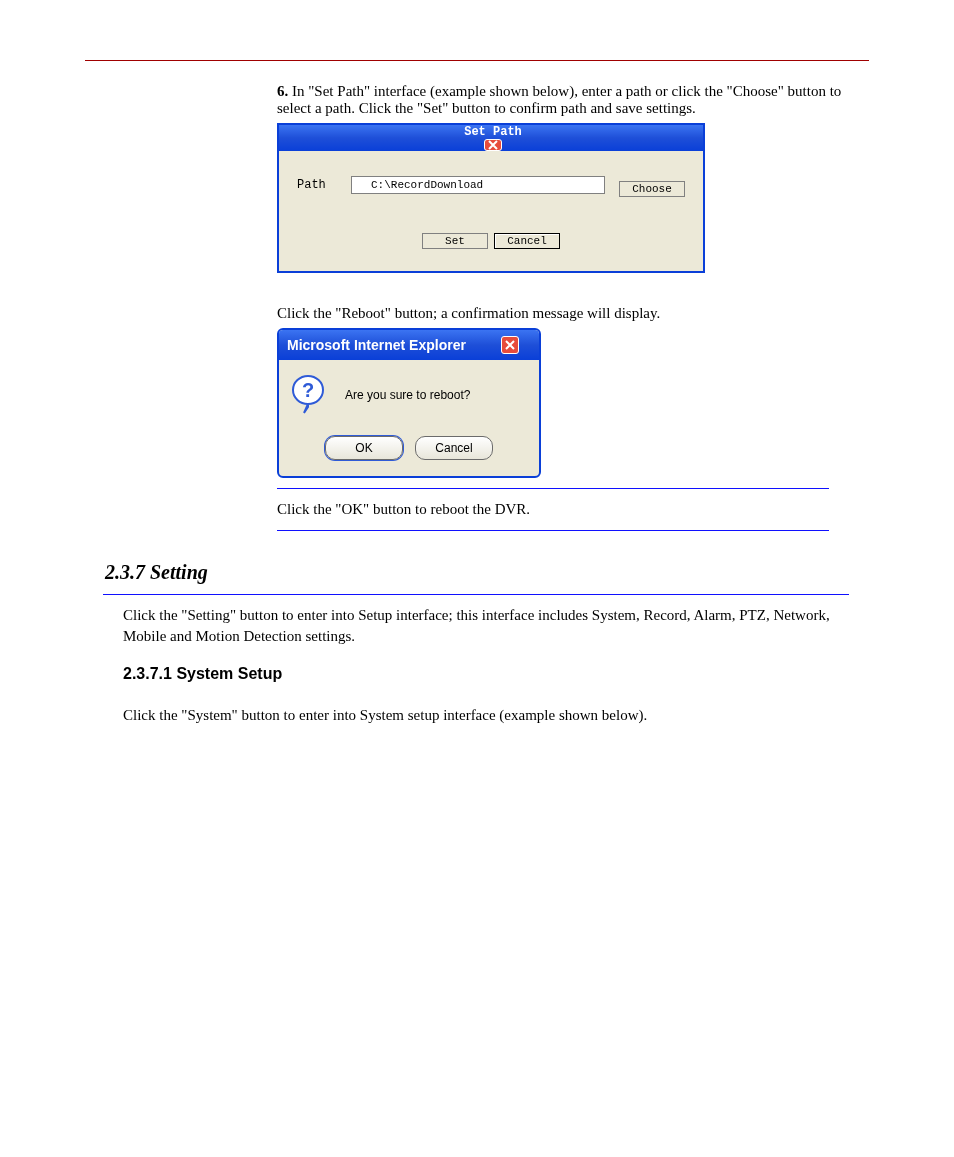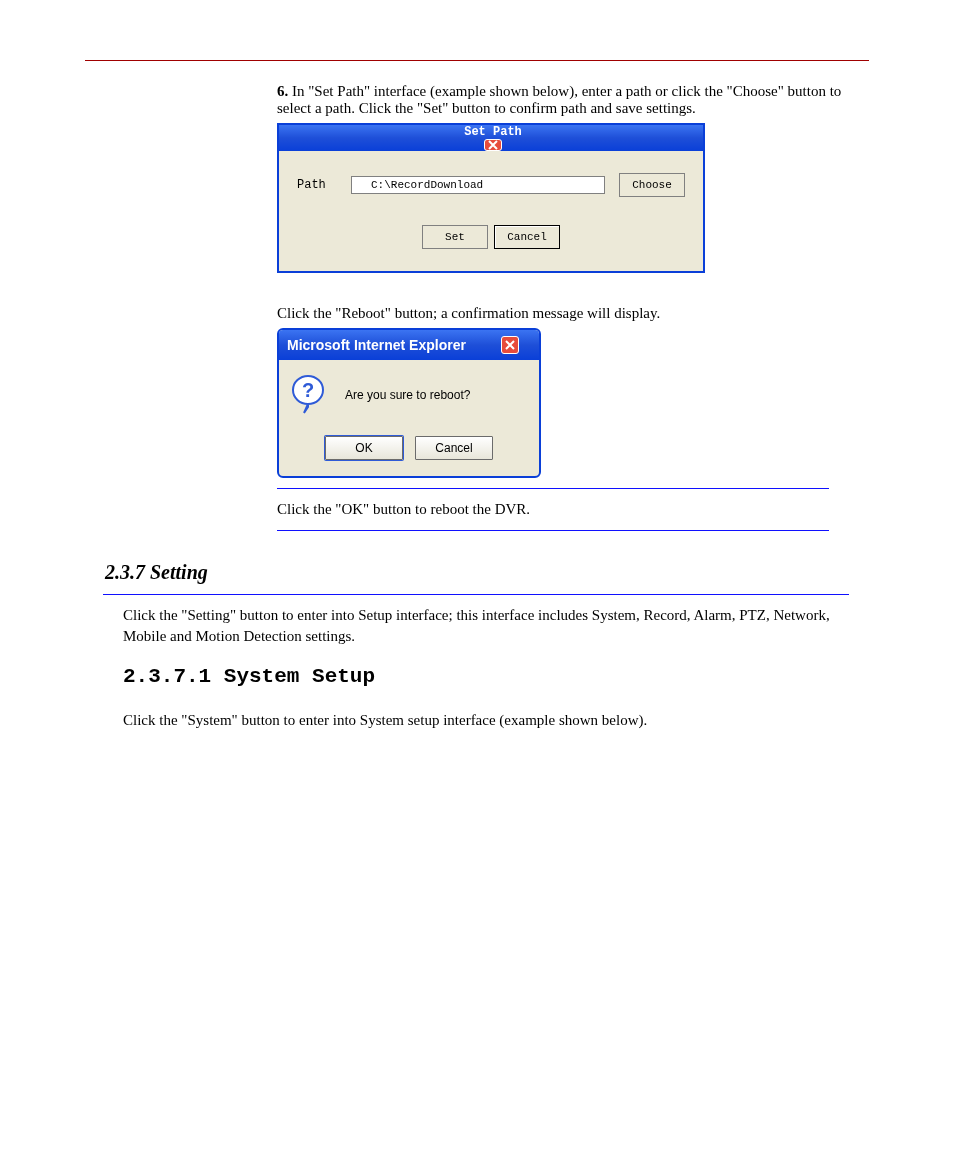--- a/index.html
+++ b/index.html
@@ -89,28 +89,29 @@
   .xp-input {
     flex: 1;
     height: 18px;
     border: 1px solid #808080;
     background: #ffffff;
     font-family: "Courier New", monospace;
     font-size: 11px;
     padding: 1px 19px;
   }
   .xp-btn {
-    height: 24px;
+    height: 16px;
     min-width: 66px;
     border: 1px solid #808080;
     background: #ece9d8;
     font-family: "Courier New", monospace;
     font-size: 11px;
     cursor: pointer;
     padding: 0 8px;
+    margin-top: 8px;
   }
   .xp-btn.small { min-width: 66px; }
   .xp-btn-row {
     display: flex;
     gap: 6px;
     justify-content: center;
     margin-bottom: 10px;
   }
   .xp-btn.default {
     border: 1px solid #000000;
@@ -161,21 +162,21 @@
   }
   .ie-btn-row {
     display: flex;
     gap: 12px;
     justify-content: center;
   }
   .ie-btn {
     width: 78px;
     height: 24px;
     border: 1px solid #6b6b6b;
-    border-radius: 1px;
+    border-radius: 10px;
     background: linear-gradient(to bottom,#ffffff,#e8e6da);
     font-size: 12px;
     cursor: pointer;
   }
   .ie-btn.default {
     box-shadow: 0 0 0 1px #2f5bd7;
   }
 
   
   .hr-blue {
@@ -202,22 +203,22 @@
   .note-title { font-weight: bold; }
 
   .heading2 {
     font-family: "Times New Roman", serif;
     font-size: 20px;
     font-weight: bold;
     font-style: italic;
     margin: 30px 0 0 20px;
   }
   .heading3 {
-    font-family: Liberation Mono, monospace;
-    font-size: 21px;
+    font-family: Liberation Sans, sans-serif;
+    font-size: 16px;
     font-weight: bold;
     margin: 18px 0 22px 38px;
   }
   .body-indent2 {
     margin-left: 38px;
   }
 </style>
 </head>
 <body>
 

